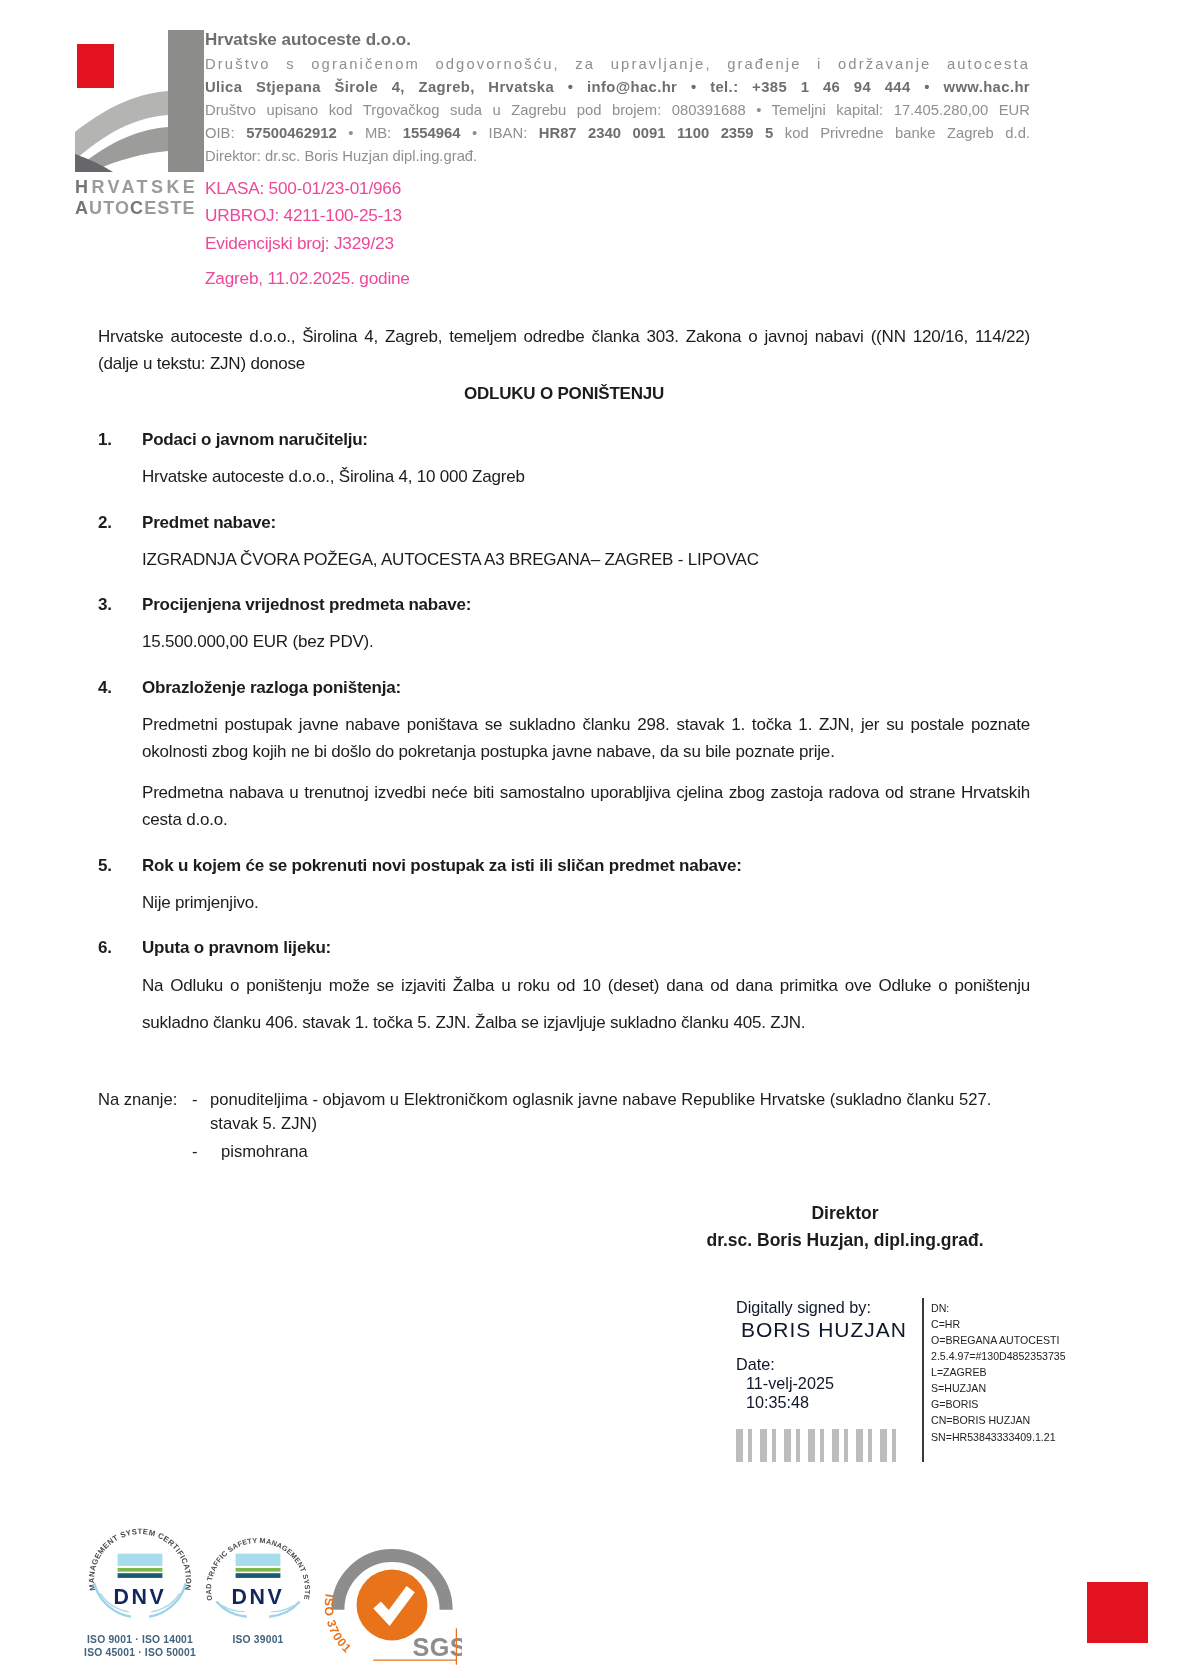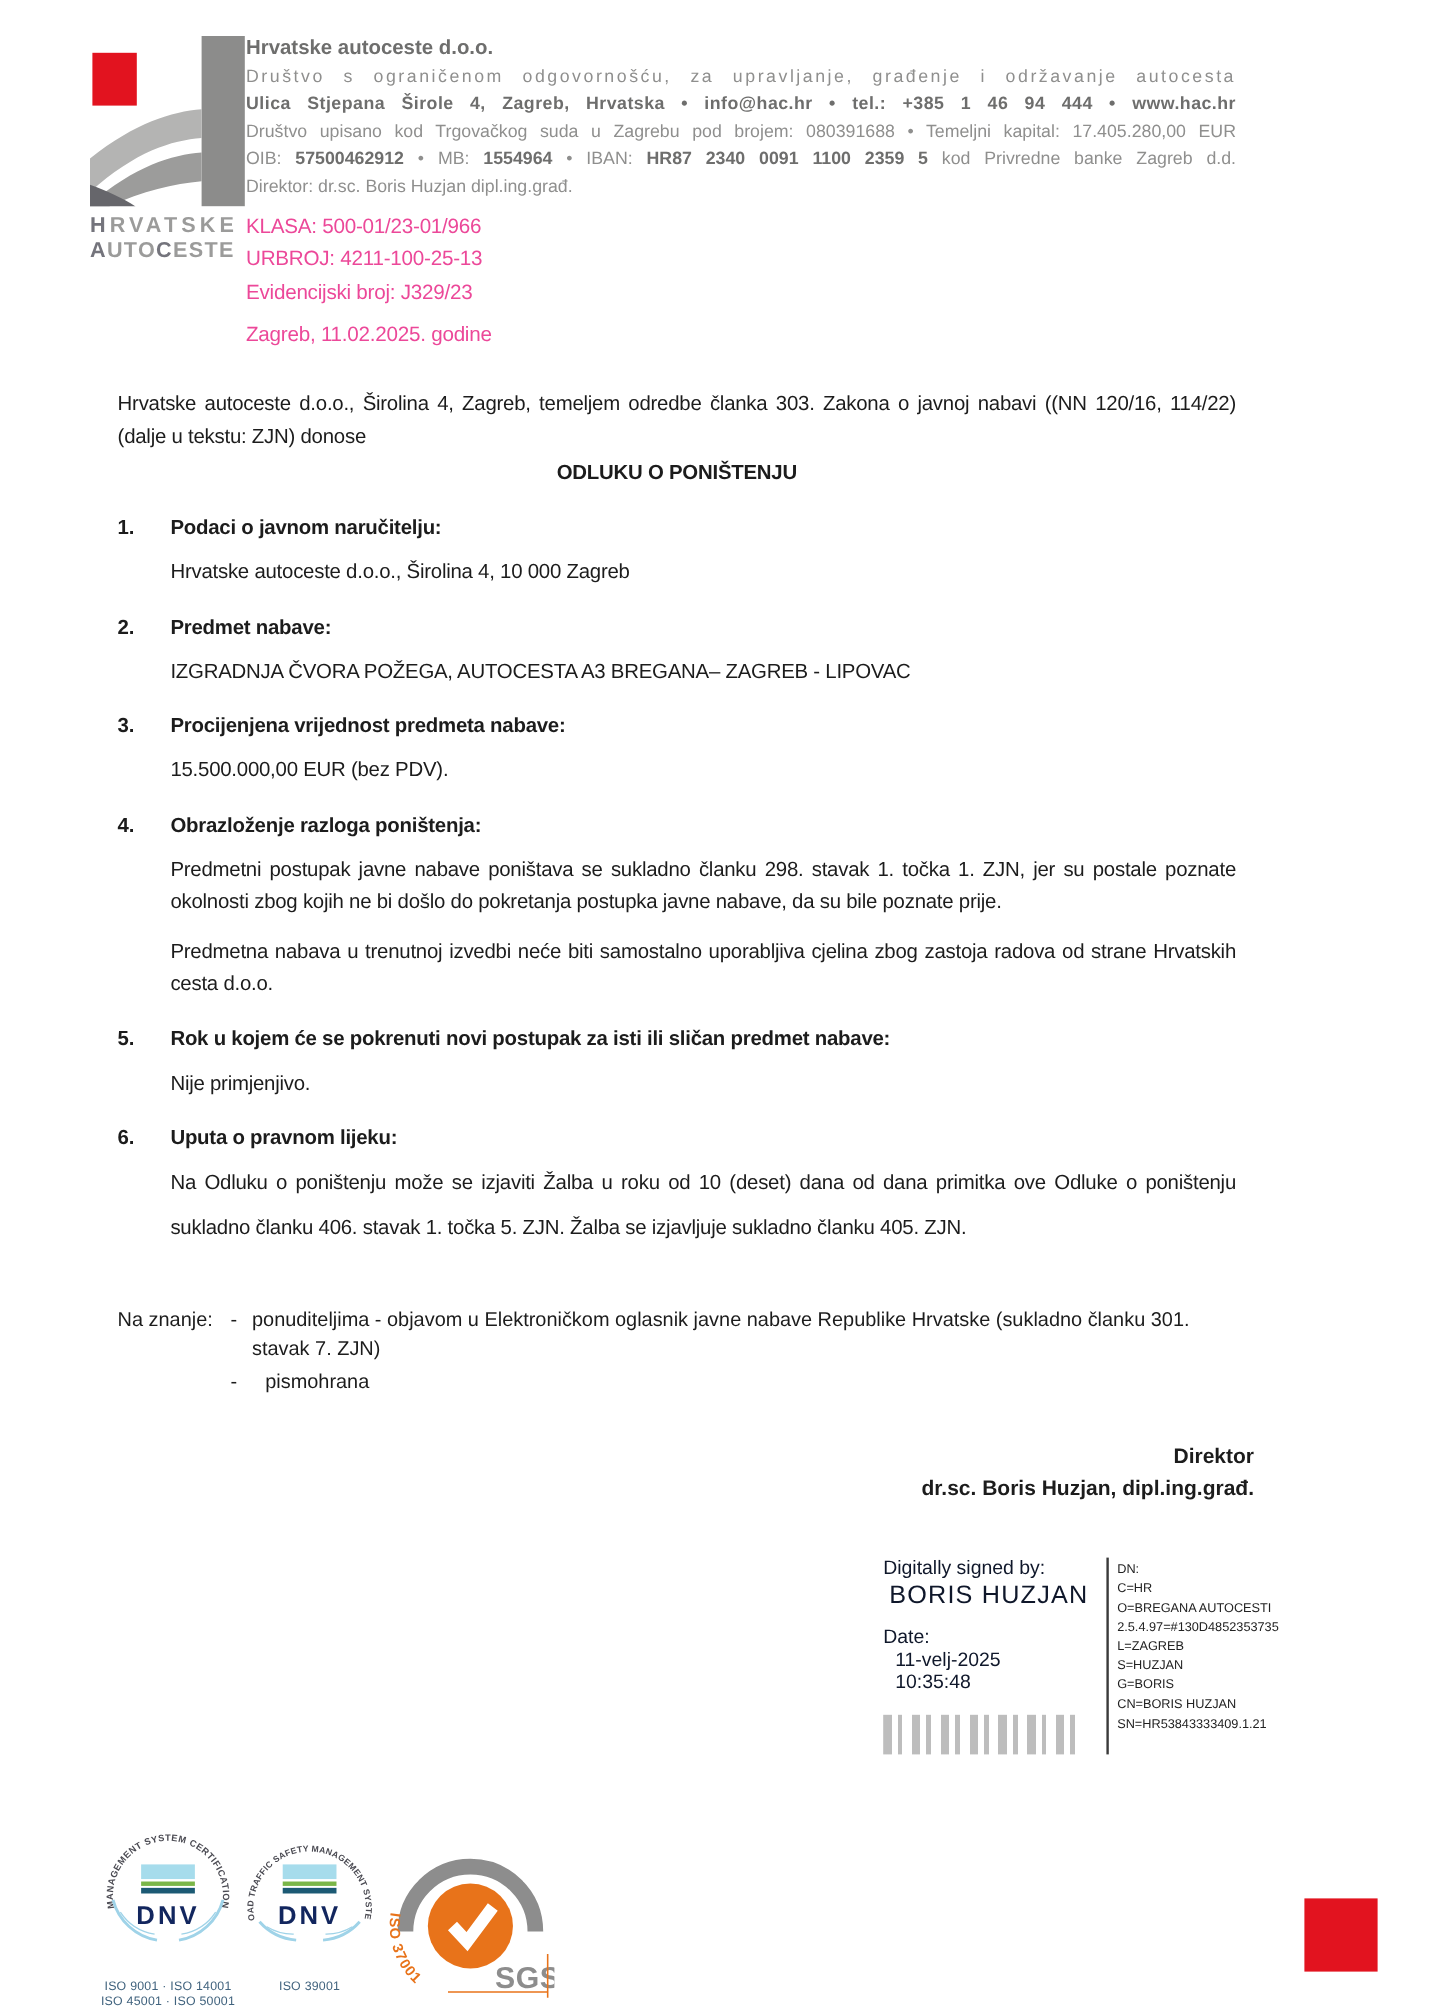--- a/index.html
+++ b/index.html
@@ -41,37 +41,37 @@
   
   .na-znanje { display:flex; margin:47px 60px 0 98px; font-size:16.6px; line-height:1.45; }
   .nz-label { width:94px; flex:0 0 94px; }
   .nz-items { width:840px; }
   .nz-item { display:flex; }
   .nz-dash { width:18px; flex:0 0 18px; }
   .nz-text { flex:1; }
   .nz-item + .nz-item { margin-top:4px; }
   .nz-item.second .nz-text { padding-left:11px; }
   
-  .director { margin:35px 0 0 645px; width:400px; text-align:right;
+  .director { margin:35px 0 0 645px; width:400px; text-align:center;
               font-weight:bold; font-size:17.5px; line-height:1.55; }
   .sig-row { display:flex; margin:44px 0 0 736px; }
   .sig-left { width:176px; flex:0 0 176px; color:#0f172a; }
   .sig-signedby { font-size:16.2px; }
   .sig-signer { font-size:21px; letter-spacing:1px; margin:1px 0 0 5px; }
   .sig-datelabel { font-size:16.2px; margin-top:13px; }
   .sig-date, .sig-time { font-size:16.2px; margin-left:10px; }
   .barcode { margin-top:17px; width:168px; height:33px;
              background:repeating-linear-gradient(90deg,#bdbdbd 0 7px,#ffffff 7px 12px,#bdbdbd 12px 16px,#ffffff 16px 24px); }
   .sig-dn { margin-left:10px; border-left:2px solid #3a3a3a; padding:2px 0 2px 7px;
             width:205px; font-size:10.6px; line-height:1.52; color:#222; }
   
   .badges { position:absolute; left:84px; top:1516px; display:flex; align-items:flex-start; }
   .badge { width:112px; text-align:center; }
   .badge + .badge { margin-left:6px; }
-  .iso-lines { margin-top:16px; font-size:10.3px; font-weight:normal; color:#41637e; line-height:1.3; letter-spacing:0.2px; }
+  .iso-lines { margin-top:1px; font-size:10.3px; font-weight:bold; color:#41637e; line-height:1.3; letter-spacing:0.2px; }
   .ringtext { font-size:7.6px; font-weight:bold; fill:#4a4a52; letter-spacing:0.4px; }
   .ringtext2 { font-size:7.1px; font-weight:bold; fill:#4a4a52; letter-spacing:0.2px; }
   .ringarc { fill:none; stroke:#9fd3e8; stroke-width:2.4px; }
   .ringarc.thin { stroke-width:1.1px; }
   .dnvtext { font-size:21px; font-weight:bold; fill:#12265e; letter-spacing:2.5px; text-anchor:middle; }
   .sgs-badge { width:140px; margin-left:8px; }
   .sgs-arc-text { font-size:8px; font-weight:bold; fill:#ffffff; letter-spacing:1px; }
   .sgs-iso { font-size:13px; font-weight:bold; fill:#e8731a; letter-spacing:1px; }
   .sgs-brand { font-size:27px; font-weight:bold; fill:#8d8d8d; letter-spacing:0.5px; }
   .red-square { position:absolute; left:1087px; top:1582px; width:61px; height:61px; background:#e2131f; }
@@ -172,21 +172,21 @@
           </div>
       </div>
     </div>
   </div>
 
   <div class="na-znanje">
     <div class="nz-label">Na znanje:</div>
     <div class="nz-items">
       <div class="nz-item">
         <span class="nz-dash">-</span>
-        <span class="nz-text">ponuditeljima - objavom u Elektroničkom oglasnik javne nabave Republike Hrvatske (sukladno članku 301. stavak 7. ZJN)</span>
+        <span class="nz-text">ponuditeljima - objavom u Elektroničkom oglasnik javne nabave Republike Hrvatske (sukladno članku 527. stavak 5. ZJN)</span>
       </div>
       <div class="nz-item second">
         <span class="nz-dash">-</span>
         <span class="nz-text">pismohrana</span>
       </div>
     </div>
   </div>
 
   <div class="director">
     <div>Direktor</div>

